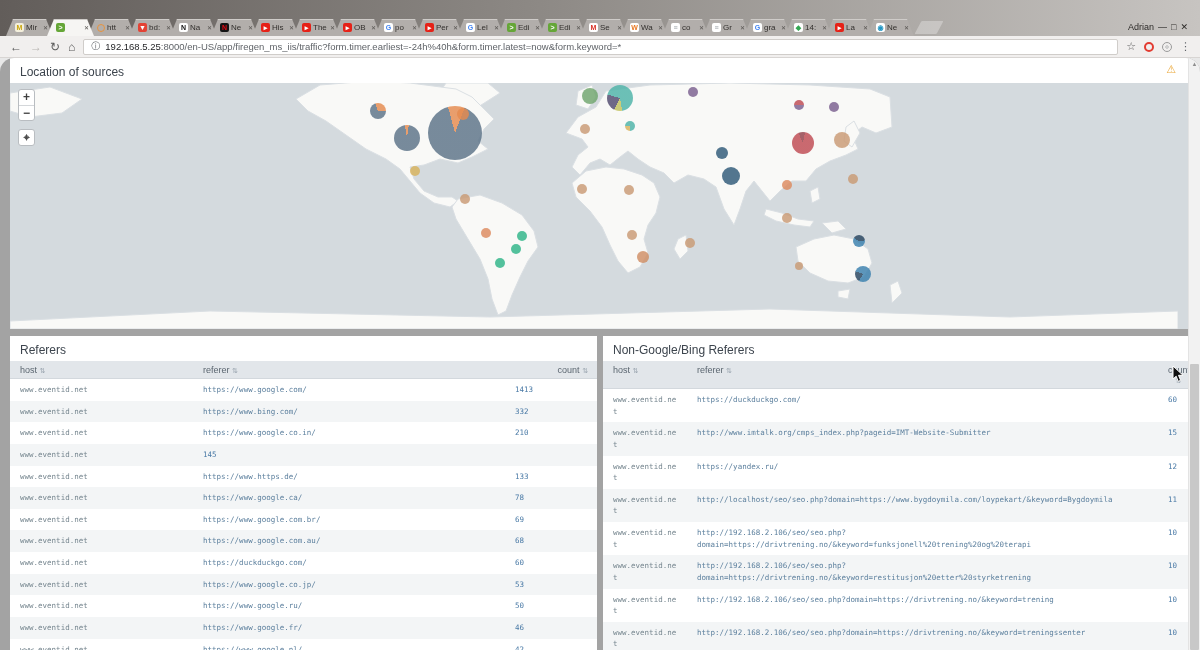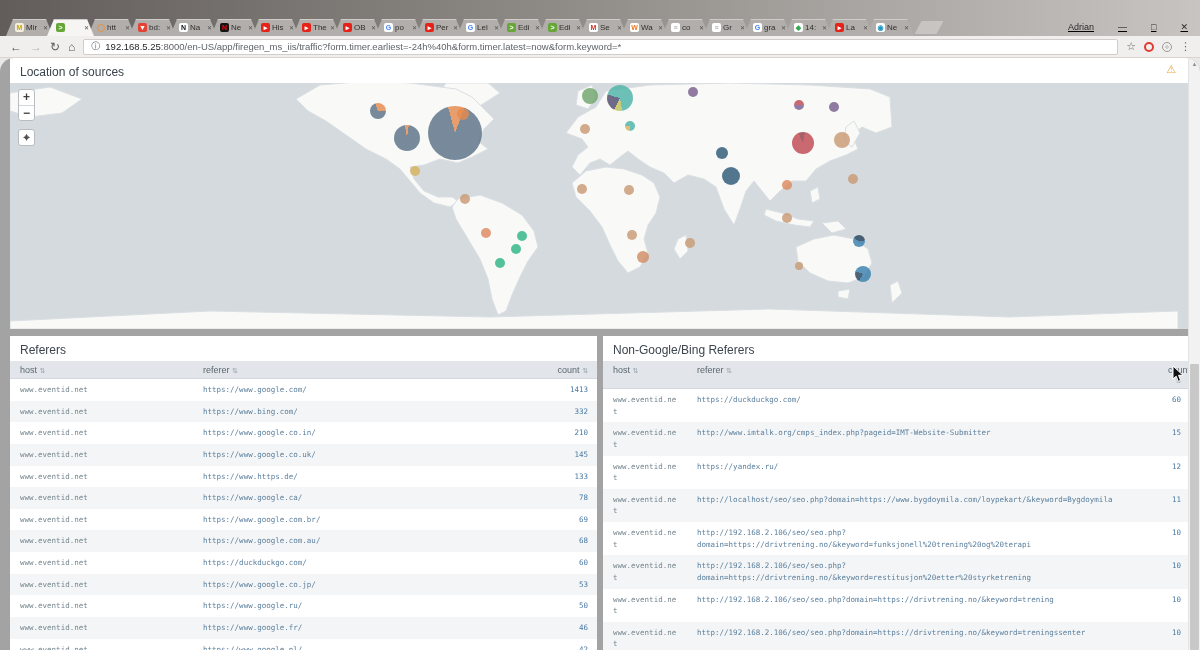--- a/index.html
+++ b/index.html
@@ -16,22 +16,22 @@
     background:#b2aeab; border-top:1px solid #cfccc9; }
   .tab.active { background:#f6f5f3; z-index:3; }
   .tab-label { flex:1; font-size:8px; color:#322f2d; white-space:nowrap; overflow:hidden; }
   .tab.active .tab-label { color:#1d1c1b;margin-top:38px; }
   .tab-close { font-size:6px; color:#55524f; line-height:1; }
   .fav { width:9px; height:9px; border-radius:2px; flex:0 0 auto; text-align:center;
     font:700 7px/9px "Liberation Sans",sans-serif; }
   .fav.ring { width:8px; height:8px; border-radius:50%; background:transparent !important; }
   .newtab { width:22px; height:13px; margin:0 0 2px 10px; background:rgba(255,255,255,.30);
     transform:skewX(-28deg); border-radius:1px; }
-  .titlebar-right { margin-left:auto; display:flex; align-items:center; gap:24px;
-    padding:0 12px 4px 8px;text-decoration:underline; }
+  .titlebar-right { margin-left:auto; display:flex; align-items:center; gap:4px;
+    padding:0 12px 4px 8px; }
   .profile-name { font-size:9px; color:#2c2a28; }
   .winbtn { font-size:9px; color:#2c2a28; line-height:1; }
 
   .toolbar { height:22px; background:#f1efee; border-bottom:1px solid #d8d5d3;
     display:flex; align-items:center; gap:8px; padding:0 10px; }
   .navbtn { font-size:12px; line-height:1; color:#5a5a5a; }
   .navbtn.disabled { color:#b8b5b2; }
   .omnibox { flex:1; height:16px; background:#fff; border:1px solid #d0cdca; border-radius:2px;
     display:flex; align-items:center; gap:5px; padding:0 7px; overflow:hidden; }
   .info-glyph { font-size:9px; color:#5f6368; }
@@ -69,21 +69,21 @@
   .right-grid { grid-template-columns:84px 1fr 32px; }
   .thead { background:#e2e6ea; border-bottom:1px solid #d3d8dd; }
   .th { font-size:9px; color:#5b6670; padding:4px 8px 3px 10px; }
   .th .sort { font-size:7px; color:#9aa5af; }
   .th.col-count { text-align:right; padding-right:9px; }
   .tr:nth-child(even) { background:#f3f5f6; }
   .td { font-family:"DejaVu Sans Mono", monospace; font-size:7.5px; line-height:1.55;
     padding:5px 8px 5px 10px; white-space:pre-line; word-break:break-word; }
   .td-host { color:#76868f; }
   .td-referer { color:#5b7f9d; }
-  .td-count { color:#4a7aa6; text-align:right; padding-right:9px; }
+  .td-count { color:#4a7aa6; text-align:left; padding-right:9px; }
 
   
   .scrollbar { position:absolute; right:0; top:0; width:12px; height:608px;
     background:#f2f2f2; border-left:1px solid #e3e3e3; z-index:9; }
   .sb-arrow { position:absolute; left:0; width:100%; text-align:center;
     font-size:6px; color:#8f8f8f; }
   .sb-up { top:3px; } .sb-down { bottom:3px; }
   .sb-thumb { position:absolute; left:1px; width:9px; top:306px; height:286px;
     background:#c8c8c8; border-radius:1px; }
   .cursor { position:absolute; left:1172px; top:308px; z-index:10; }
@@ -317,21 +317,20 @@
             <div class="td td-referer">https://www.bing.com/</div>
             <div class="td td-count">332</div>
           </div>
           <div class="tr left-grid">
             <div class="td td-host">www.eventid.net</div>
             <div class="td td-referer">https://www.google.co.in/</div>
             <div class="td td-count">210</div>
           </div>
           <div class="tr left-grid">
             <div class="td td-host">www.eventid.net</div>
-            <div class="td td-referer">https://www.google.co.uk/</div>
             <div class="td td-count">145</div>
           </div>
           <div class="tr left-grid">
             <div class="td td-host">www.eventid.net</div>
             <div class="td td-referer">https://www.https.de/</div>
             <div class="td td-count">133</div>
           </div>
           <div class="tr left-grid">
             <div class="td td-host">www.eventid.net</div>
             <div class="td td-referer">https://www.google.ca/</div>

